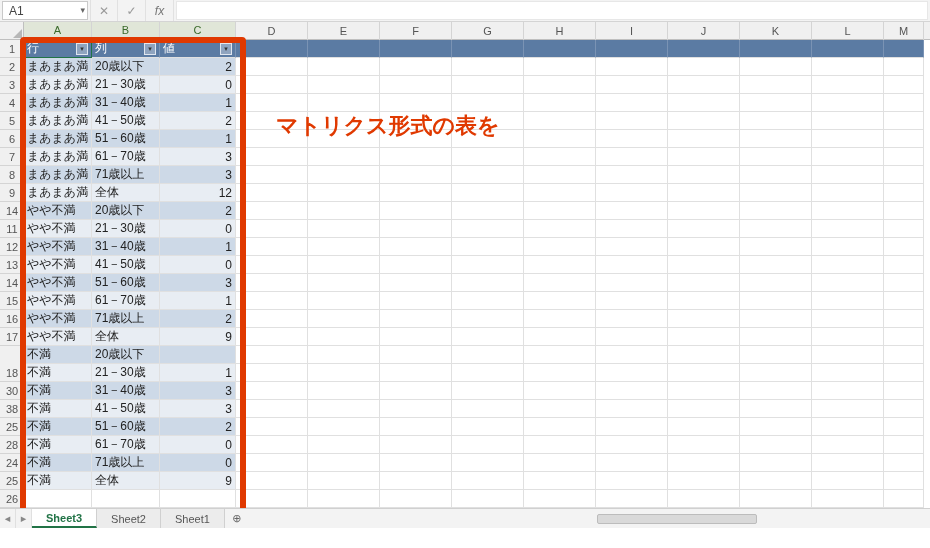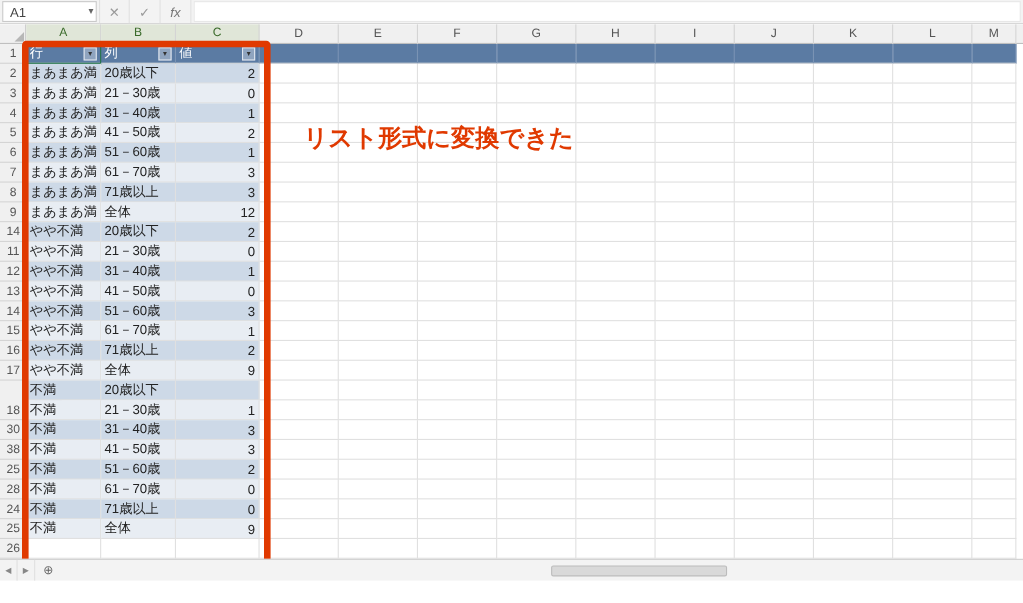--- a/index.html
+++ b/index.html
@@ -561,30 +561,35 @@
         <div class="cell " style="height: 18px; width: 72px;"></div>
         <div class="cell " style="height: 18px; width: 72px;"></div>
         <div class="cell " style="height: 18px; width: 72px;"></div>
         <div class="cell " style="height: 18px; width: 72px;"></div>
         <div class="cell " style="height: 18px; width: 40px;"></div>
       </div>
     </div>
 
   <div class="red-frame"></div>
   <div class="annotation">
-    <div>リスト形式に変換できた</div>
+    <div>マトリクス形式の表を</div>
   </div>
 
   <div class="tab-bar">
     <div class="tab-nav">
       <span>◂</span>
     </div>
     <div class="tab-nav">
       <span>▸</span>
     </div>
+    <div id="tabs" style="display:flex">
+        <div class="tab active">Sheet3</div>
+        <div class="tab">Sheet2</div>
+        <div class="tab">Sheet1</div>
+      </div>
     <div class="tab-add">
       <span>⊕</span>
     </div>
     <div class="hscroll-spacer"></div>
     <div class="hscroll-track">
       <div class="hscroll"></div>
     </div>
   </div>
 </div>
 

